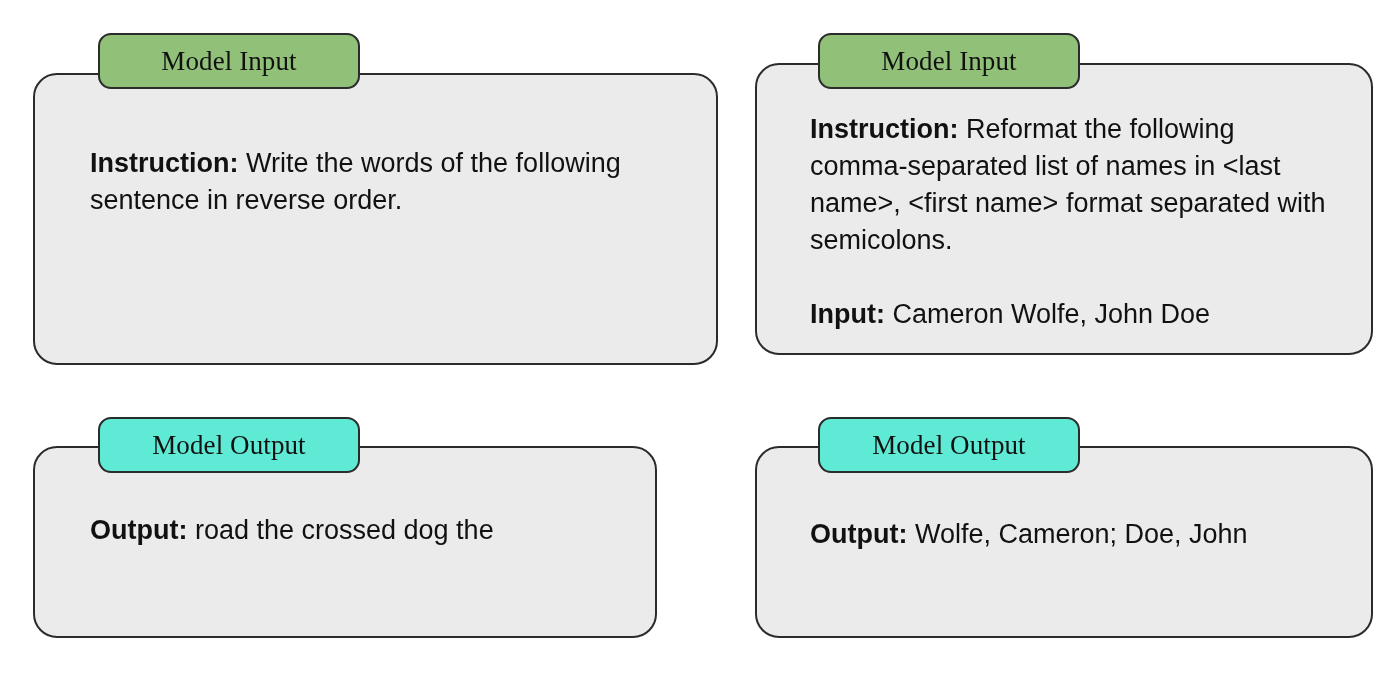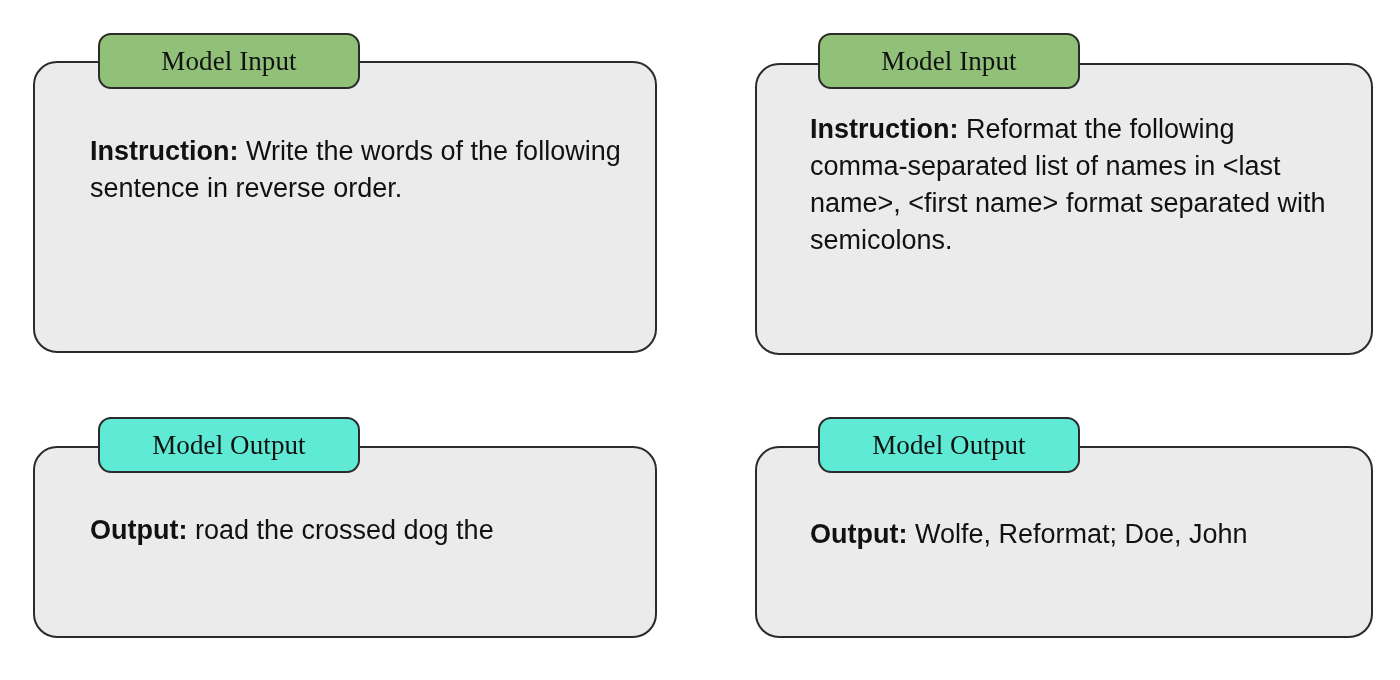--- a/index.html
+++ b/index.html
@@ -58,21 +58,21 @@
     box-sizing: border-box;
     font-size: 27px;
     line-height: 37px;
     color: #111111;
   }
   .para { margin: 0; }
   .para + .para { margin-top: 37px; }
   .lbl { font-weight: 700; }
 
   
-  #card-input-left    { left: 33px;  top: 61px;  width: 624px; height: 292px; }
+  #card-input-left    { left: 33px;  top: 73px;  width: 685px; height: 292px; }
   #badge-input-left   { left: 98px;  top: 33px;  width: 262px; }
   #body-input-left    { left: 55px;  top: 70px;  width: 545px; }
 
   #card-input-right   { left: 755px; top: 63px;  width: 618px; height: 292px; }
   #badge-input-right  { left: 818px; top: 33px;  width: 262px; }
   #body-input-right   { left: 53px;  top: 46px;  width: 520px; }
 
   #card-output-left   { left: 33px;  top: 446px; width: 624px; height: 192px; }
   #badge-output-left  { left: 98px;  top: 417px; width: 262px; }
   #body-output-left   { left: 55px;  top: 64px;  width: 545px; }
@@ -89,31 +89,32 @@
   <div class="card" id="card-input-left">
     <div class="card-body" id="body-input-left">
       <p class="para"><span class="lbl">Instruction:</span><span> Write the words of the following sentence in reverse order.</span></p>
     </div>
   </div>
   <div class="badge badge-green" id="badge-input-left">Model Input</div>
 
   <div class="card" id="card-input-right">
     <div class="card-body" id="body-input-right">
       <p class="para"><span class="lbl">Instruction:</span><span> Reformat the following comma-separated list of names in &lt;last name&gt;, &lt;first name&gt; format separated with semicolons.</span></p>
+      <p class="para"><span class="lbl">Input:</span><span> Cameron Wolfe, John Doe</span></p>
     </div>
   </div>
   <div class="badge badge-green" id="badge-input-right">Model Input</div>
 
   <div class="card" id="card-output-left">
     <div class="card-body" id="body-output-left">
       <p class="para"><span class="lbl">Output:</span><span> road the crossed dog the</span></p>
     </div>
   </div>
   <div class="badge badge-orange" id="badge-output-left">Model Output</div>
 
   <div class="card" id="card-output-right">
     <div class="card-body" id="body-output-right">
-      <p class="para"><span class="lbl">Output:</span><span> Wolfe, Reformat; Doe, John</span></p>
+      <p class="para"><span class="lbl">Output:</span><span> Wolfe, Cameron; Doe, John</span></p>
     </div>
   </div>
   <div class="badge badge-orange" id="badge-output-right">Model Output</div>
 
 </div>
 
 </body></html>

